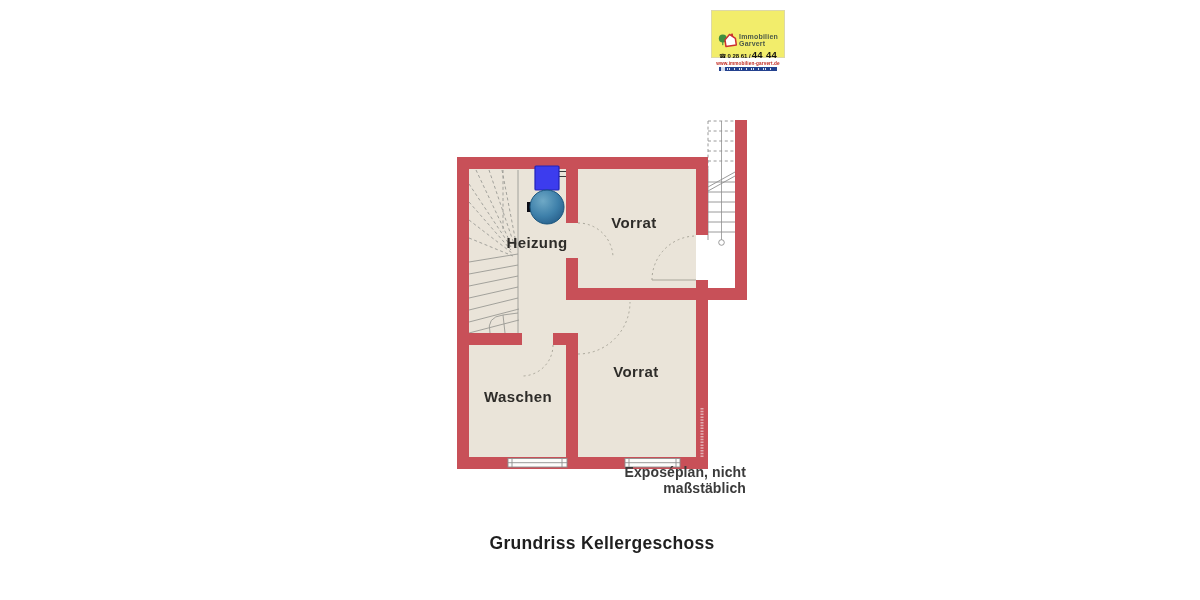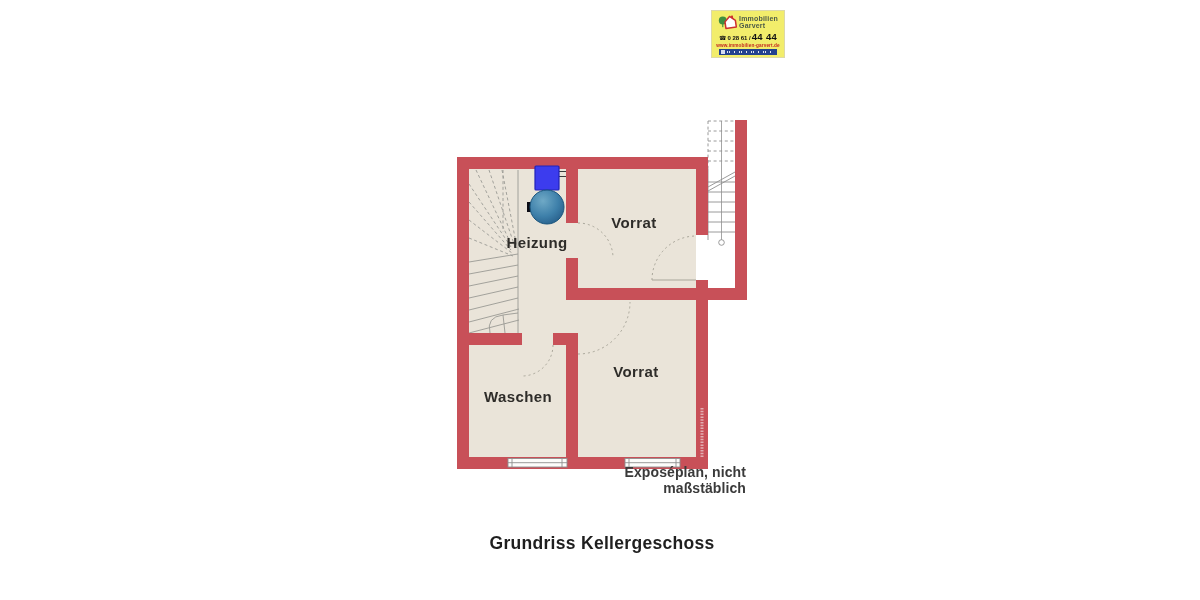--- a/index.html
+++ b/index.html
@@ -7,21 +7,21 @@
     width:1200px;height:600px;position:relative;overflow:hidden;
     background:#ffffff;
     font-family:"Liberation Sans", sans-serif;
   }
   
   .logo{
     position:absolute;left:712px;top:11px;width:72px;height:46px;
     background:var(--logo-yellow,#f2ed6b);
     box-shadow:0 0 0 1px rgba(180,170,60,.45);
     display:flex;flex-direction:column;align-items:center;
-    padding-top:2px;box-sizing:border-box;
+    padding-top:20px;box-sizing:border-box;
   }
   .logo-row1{display:flex;align-items:center;gap:2px;}
   .logo-name{font-size:7px;line-height:7px;font-weight:bold;color:#4c5a48;letter-spacing:.2px;}
   .logo-phone{display:flex;align-items:baseline;gap:1px;margin-top:1px;color:#111;}
   .logo-phone .tel-icon{font-size:6px;}
   .logo-phone .tel-small{font-size:6px;font-weight:bold;}
   .logo-phone .tel-big{font-size:9.5px;font-weight:bold;letter-spacing:.3px;}
   .logo-web{font-size:4.7px;font-weight:bold;color:var(--logo-url-red,#c2281f);margin-top:.5px;letter-spacing:.1px;}
   .logo-bar{
     margin-top:1.5px;width:58px;height:6px;background:var(--membership-bar-blue,#23418f);

